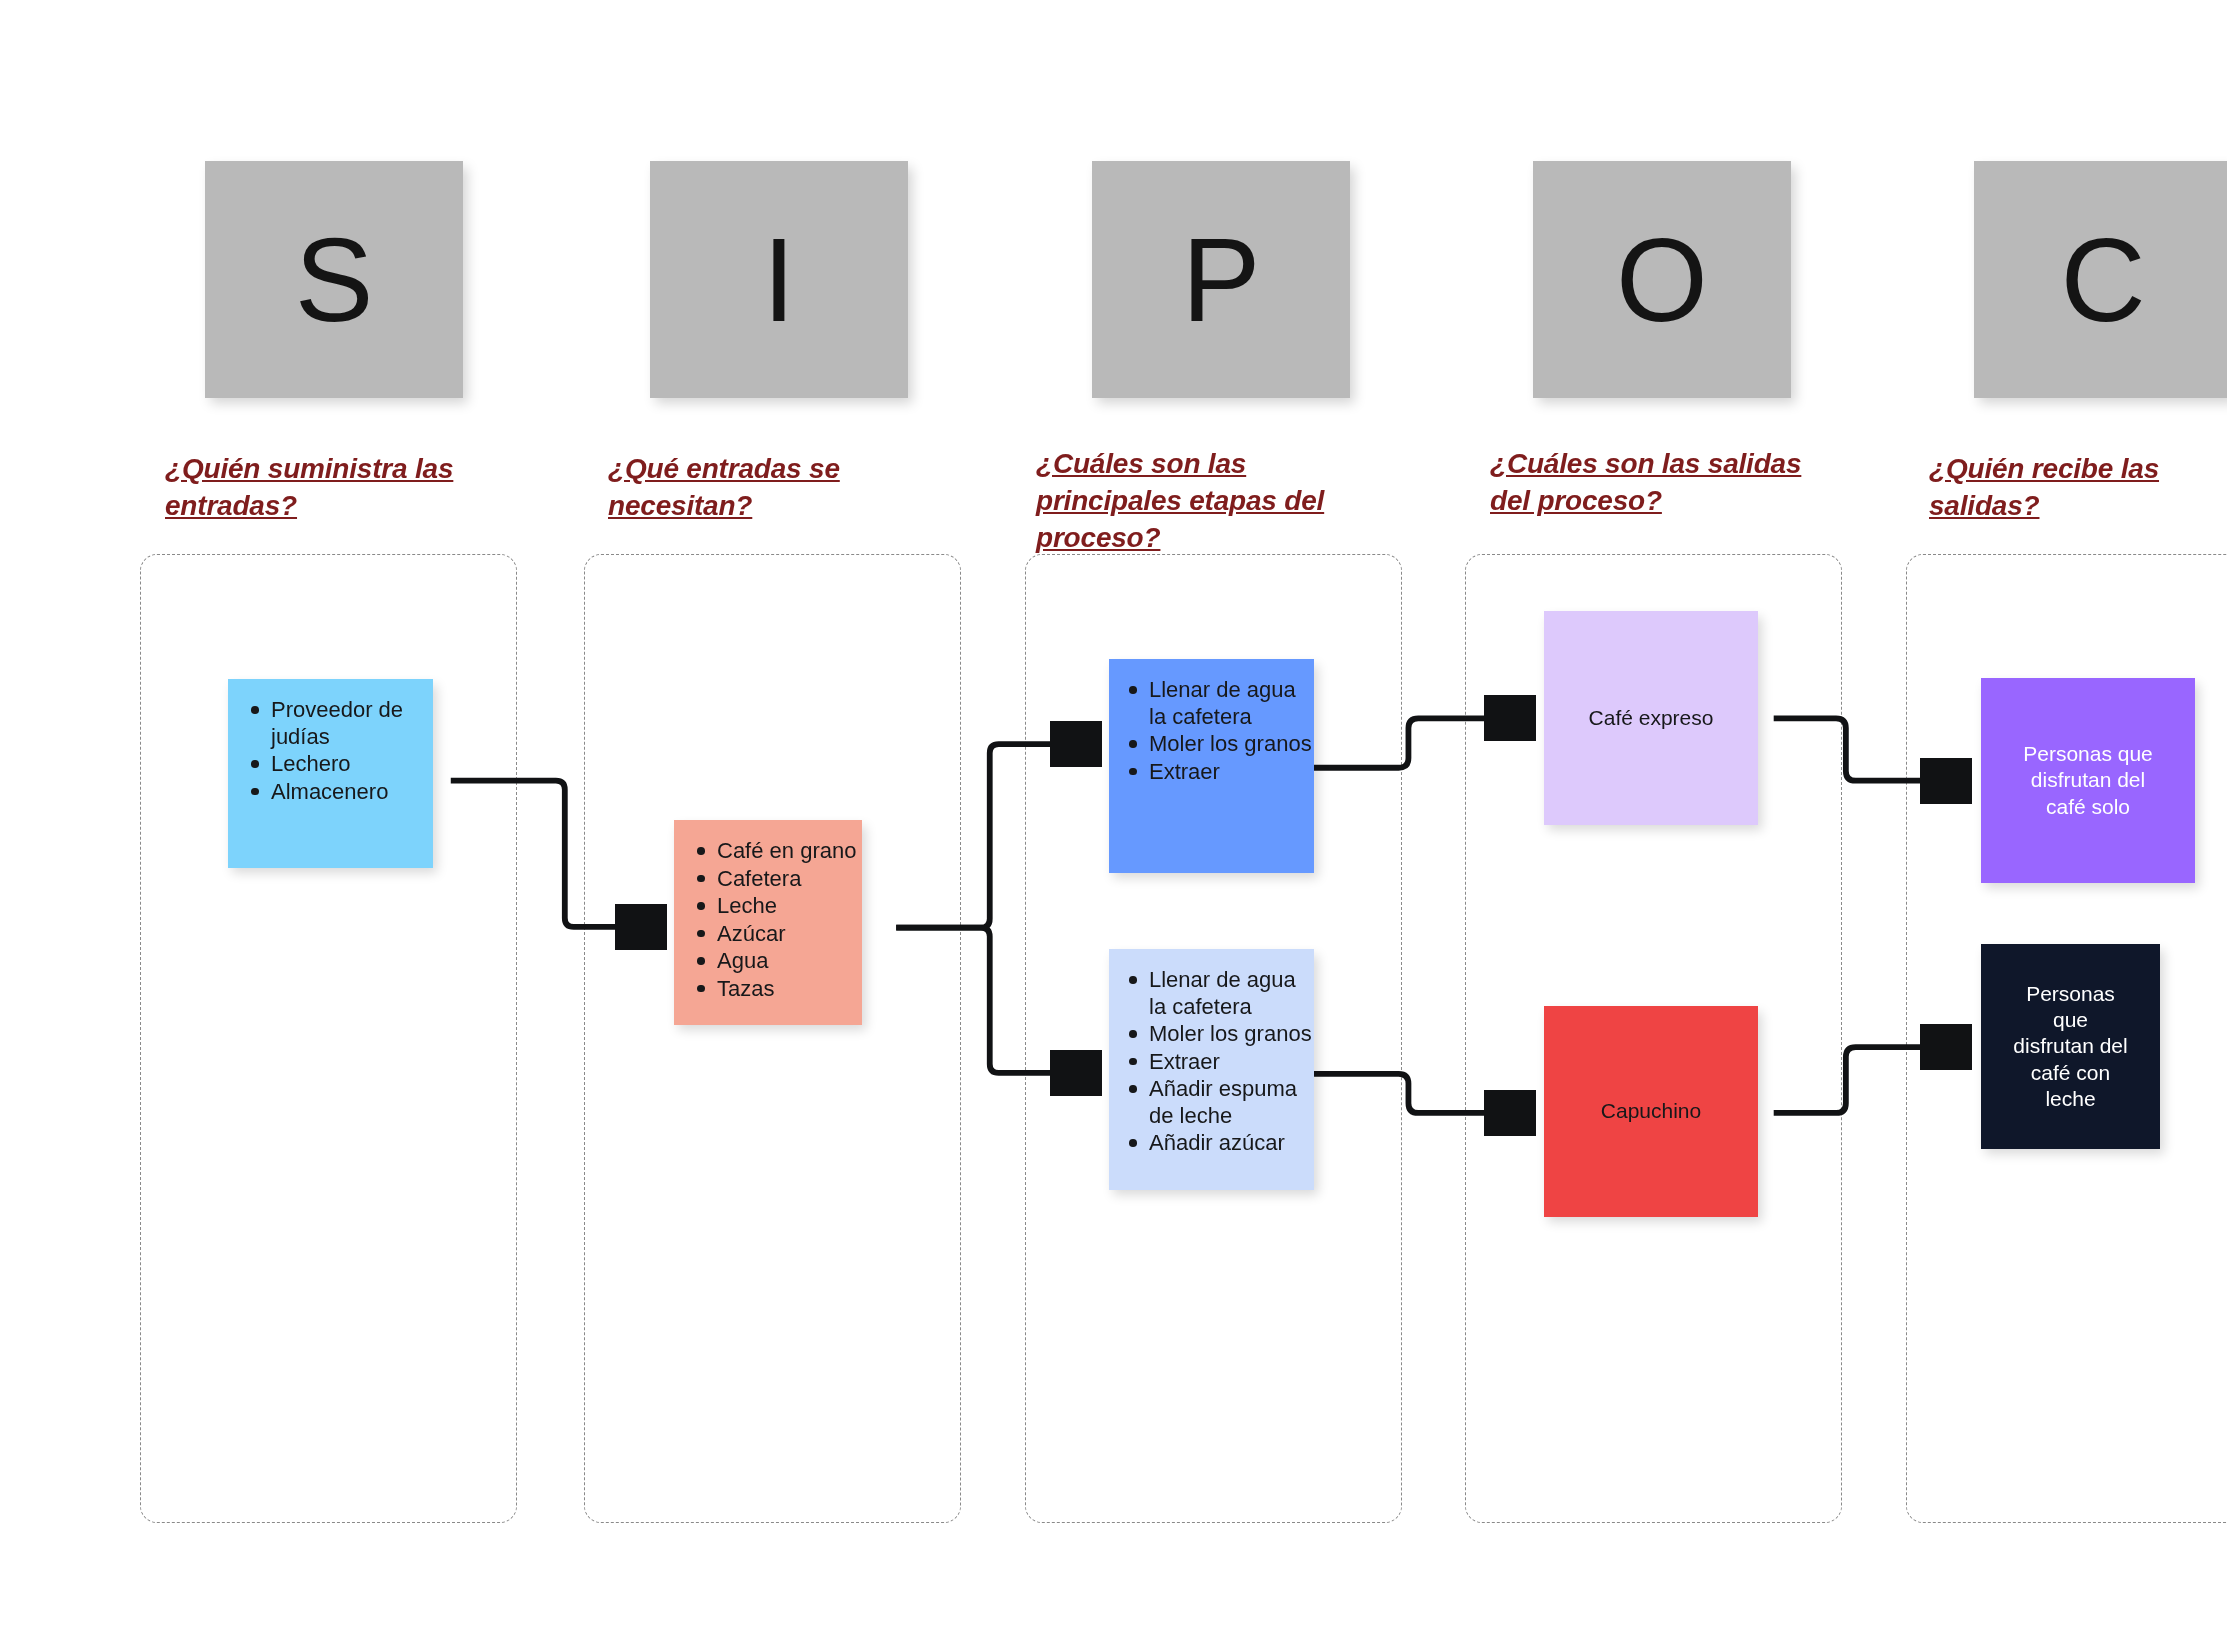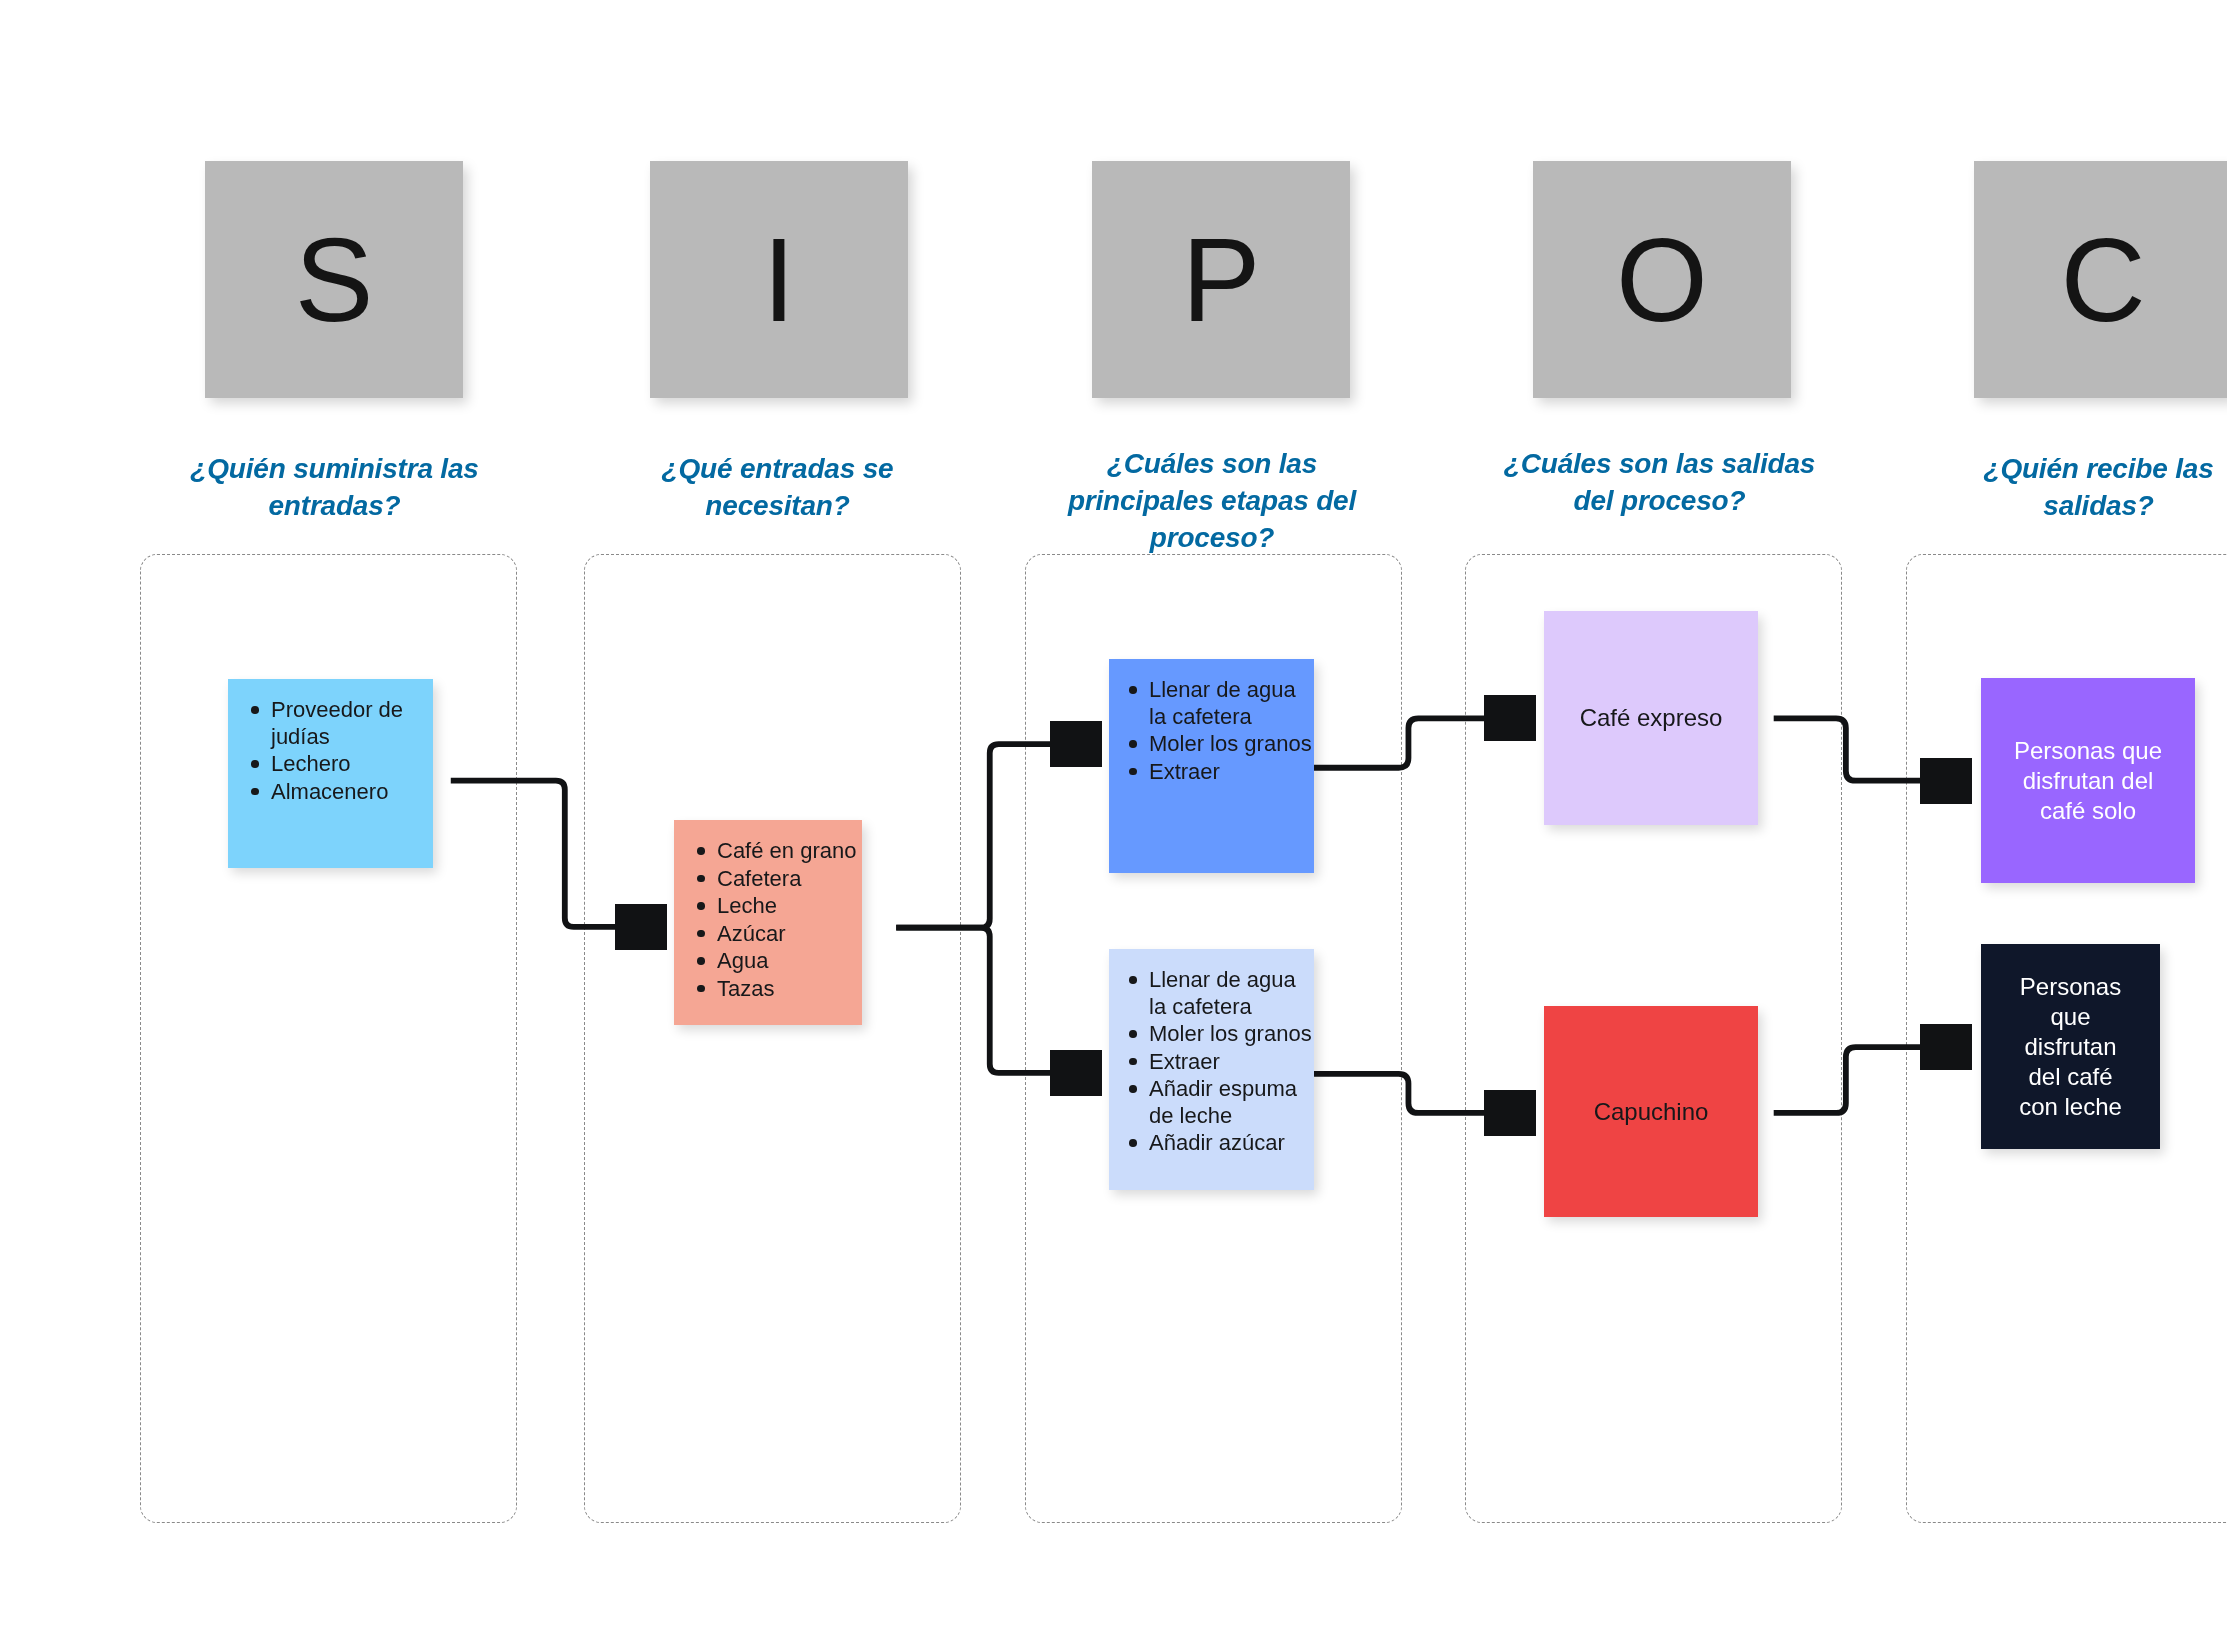--- a/index.html
+++ b/index.html
@@ -17,23 +17,23 @@
     box-shadow:4.5px 6.2px 11.6px rgba(0,0,0,.17);
     display:flex;align-items:center;justify-content:center;
   }
   .hdr-letter{
     font-size:118px;line-height:1;color:#141414;font-weight:400;
     font-family:"Liberation Sans", sans-serif;
   }
 
   
   .cap{
-    position:absolute;width:339px;text-align:center;
+    position:absolute;width:339px;text-align:left;
     font-style:italic;font-weight:700;font-size:28px;line-height:1.32;
-    color:#0369a1;letter-spacing:-0.2px;
+    color:#7f1d1d;letter-spacing:-0.2px;text-decoration:underline;
   }
 
   
   .lane{
     position:absolute;top:554px;height:969px;width:377px;
     border:1.8px dashed #8a8a8a;border-radius:17px;box-sizing:border-box;
     background:transparent;
   }
 
   
@@ -48,21 +48,21 @@
     position:relative;font-size:22px;line-height:1.21;color:#17181a;
     margin:0 0 0.9px 0;
   }
   .card li::before{
     content:"";position:absolute;left:-19.6px;top:9px;
     width:7.6px;height:7.6px;border-radius:50%;background:#17181a;
   }
   .card-pad{padding-top:18px;}
   .card-center{
     display:flex;align-items:center;justify-content:center;
-    text-align:center;font-size:24px;line-height:1.25;color:#17181a;
+    text-align:center;font-size:21px;line-height:1.25;color:#17181a;
     padding:0 32px;
   }
   .card-center.light{color:#ffffff;}
 
   
   #wires{position:absolute;left:0;top:0;width:2412px;height:1646px;pointer-events:none;}
   #wires path{fill:none;stroke:#111214;stroke-width:13;stroke-linecap:butt;stroke-linejoin:round;}
 </style>
 </head>
 <body>

